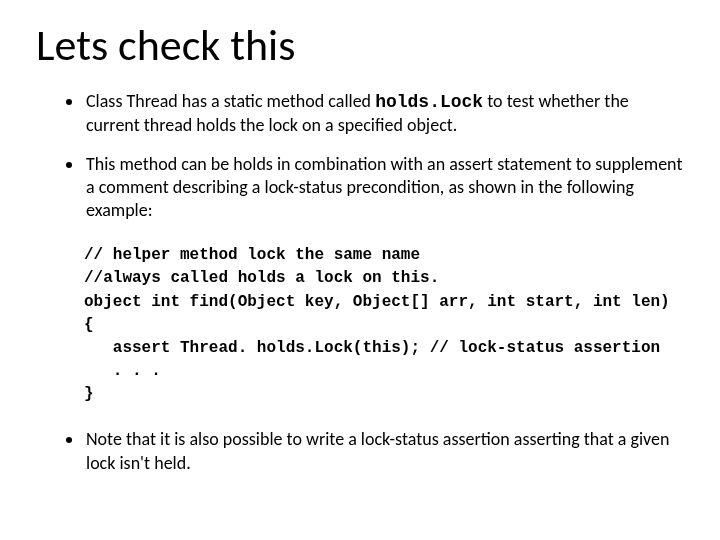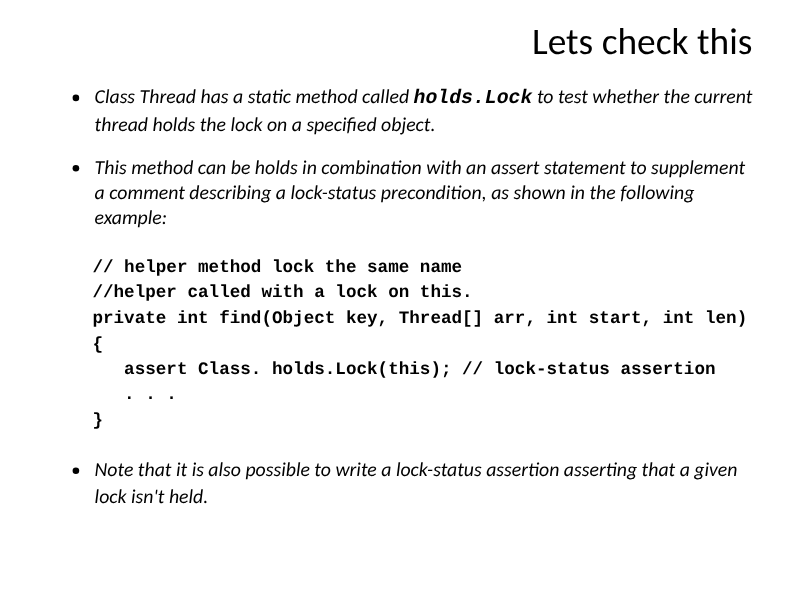--- a/index.html
+++ b/index.html
@@ -5,36 +5,35 @@
   html,body{margin:0;padding:0}
   body{
     width:720px;height:540px;
     background:#fff;
     font-family:Calibri,"Segoe UI",Arial,sans-serif;
     color:#000;
     box-sizing:border-box;
     padding:18px 36px 24px 36px;
   }
   .title{
-    font-size:34px;
-    text-align:right;
+    font-size:44px;
+    text-align:left;
     margin:0 0 18px 0;
     font-weight:400;
   }
   ul.bullets{
     list-style:disc;
     margin:0;
     padding-left:48px;
     font-size:18px;
     line-height:1.28;
   }
   ul.bullets>li{
     margin:16px 0 6px 0;
     padding-left:2px;
-    font-style:italic;
   }
   .mono{
     font-family:"Courier New",Courier,monospace;
     font-weight:bold;
   }
   .code-block{
     font-family:"Courier New",Courier,monospace;
     font-weight:bold;
     font-size:16px;
     line-height:1.45;
@@ -48,22 +47,22 @@
 <h1 class="title">Lets check this</h1>
 
 <ul class="bullets">
   <li>
     <span>Class Thread has a static method called </span><span class="mono">holds.Lock</span><span> to test whether the current thread holds the lock on a specified object.</span>
   </li>
   <li>This method can be holds in combination with an assert statement to supplement a comment describing a lock-status precondition, as shown in the following example:</li>
 </ul>
 
 <div class="code-block"><span>// helper method lock the same name</span>
-<span>//helper called with a lock on this.</span>
-<span>private int find(Object key, Thread[] arr, int start, int len)</span>
+<span>//always called holds a lock on this.</span>
+<span>object int find(Object key, Object[] arr, int start, int len)</span>
 <span>{</span>
-<span>   assert Class. holds.Lock(this); // lock-status assertion</span>
+<span>   assert Thread. holds.Lock(this); // lock-status assertion</span>
 <span>   . . .</span>
 <span>}</span></div>
 
 <ul class="bullets">
   <li>Note that it is also possible to write a lock-status assertion asserting that a given lock isn't held.</li>
 </ul>
 
 </body></html>

